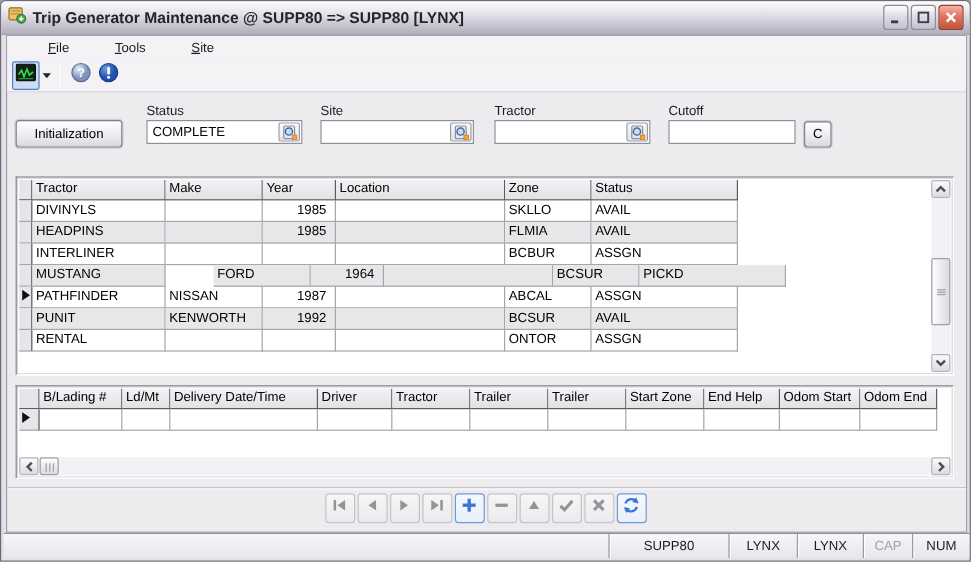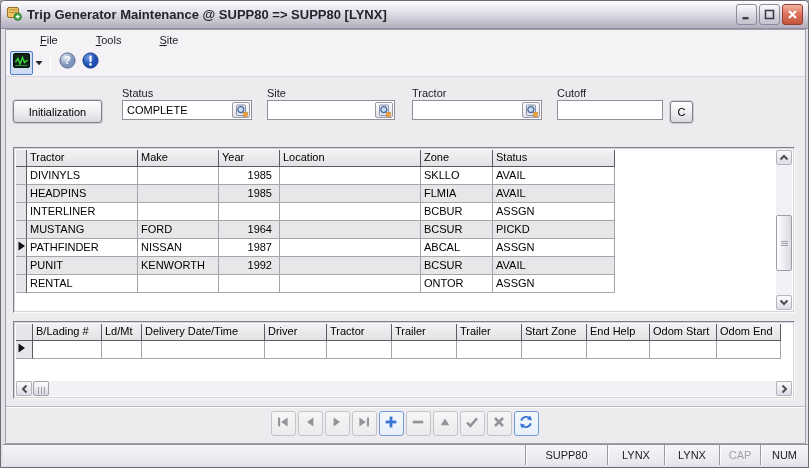--- a/index.html
+++ b/index.html
@@ -245,21 +245,21 @@
           <div class="gcell" style="width: 111px;">INTERLINER</div>
           <div class="gcell" style="width: 81px;"></div>
           <div class="gcell num" style="width: 61px;"></div>
           <div class="gcell" style="width: 141px;"></div>
           <div class="gcell" style="width: 72px;">BCBUR</div>
           <div class="gcell" style="width: 122px;">ASSGN</div>
         </div>
         <div class="grid-row alt">
           <div class="gcell sel" style="width: 11px;"></div>
           <div class="gcell" style="width: 111px;">MUSTANG</div>
-          <div class="gcell" style="width: 81px;">FORD</div>
+          <div class="gcell" style="width: 81px; margin-left: 40px;">FORD</div>
           <div class="gcell num" style="width: 61px;">1964</div>
           <div class="gcell" style="width: 141px;"></div>
           <div class="gcell" style="width: 72px;">BCSUR</div>
           <div class="gcell" style="width: 122px;">PICKD</div>
         </div>
         <div class="grid-row">
           <div class="gcell sel" style="width: 11px;"><svg width="9" height="12" viewBox="0 0 9 12">
               <polygon points="1.5,1.5 8,6 1.5,10.5" fill="#111"></polygon>
             </svg></div>
           <div class="gcell" style="width: 111px;">PATHFINDER</div>
@@ -418,19 +418,19 @@
             <path d="M12.9 5.4 A5.4 5.4 0 0 0 3.2 6.6" fill="none" stroke="#3a77d4" stroke-width="1.9"></path>
             <polygon points="12.2,1.4 13.9,6.6 8.9,5.3" fill="#3a77d4"></polygon>
             <path d="M3.1 10.6 A5.4 5.4 0 0 0 12.8 9.4" fill="none" stroke="#3a77d4" stroke-width="1.9"></path>
             <polygon points="3.8,14.6 2.1,9.4 7.1,10.7" fill="#3a77d4"></polygon>
           </svg></span>
       </span>
     </div>
 
   <div class="statusbar" id="statusbar">
       <span class="sb-cell first"></span>
-      <span class="sb-cell" style="width: 82px;">SUPP80</span>
+      <span class="sb-cell" style="width: 100px;">SUPP80</span>
       <span class="sb-cell" style="width: 57px;">LYNX</span>
       <span class="sb-cell" style="width: 55px;">LYNX</span>
       <span class="sb-cell disabled" style="width: 41px;">CAP</span>
       <span class="sb-cell" style="width: 48px;">NUM</span>
     </div>
 </div>
 
 </body></html>

